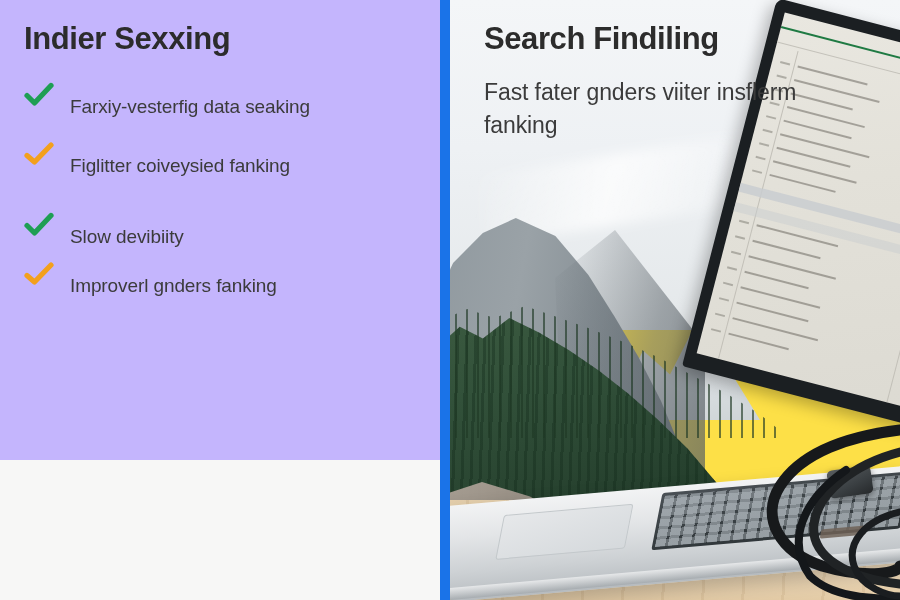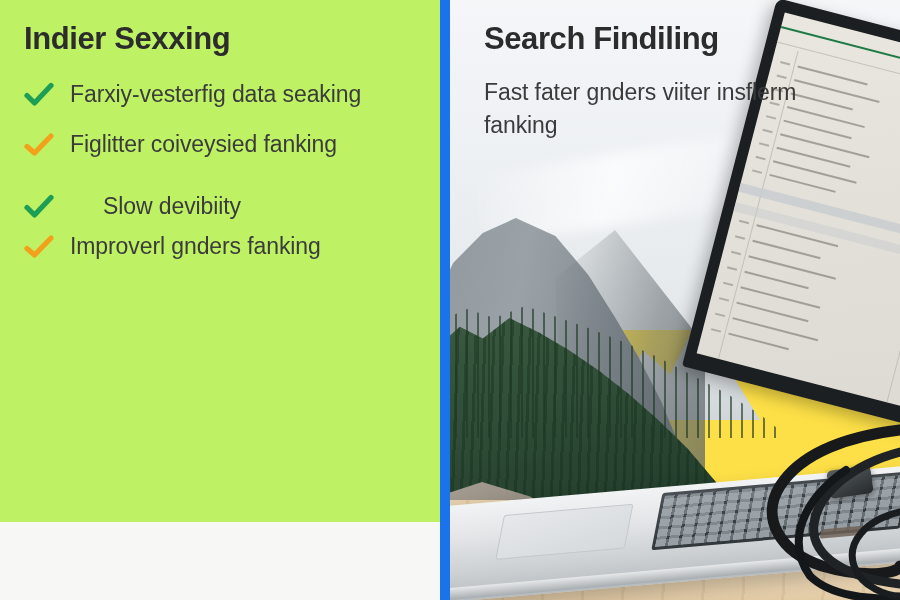--- a/index.html
+++ b/index.html
@@ -6,57 +6,58 @@
   html,body { width:900px; height:600px; overflow:hidden; }
   body {
     font-family:"Liberation Sans","DejaVu Sans",sans-serif;
     background:#f7f7f6;
   }
   .page { position:relative; width:900px; height:600px; display:flex; }
 
   
   .left-panel {
     position:relative;
-    width:440px; height:522px;
-    background:#bef264;
+    width:440px; height:460px;
+    background:#c4b5fd;
     padding:22px 18px 0 24px;
     flex:0 0 440px;
   }
   .left-title {
     font-size:31px;
     font-weight:700;
     color:#2c2c2c;
     letter-spacing:-0.4px;
     line-height:1.1;
     margin-bottom:22px;
     white-space:nowrap;
   }
   .bullet-list { list-style:none; }
   .bullet-item {
     display:flex;
     align-items:flex-start;
     margin-bottom:16px;
   }
-  .bullet-item.tight { margin-bottom:6px;gap:33px; }
+  .bullet-item.tight { margin-bottom:6px; }
   .bullet-item.gap { margin-bottom:28px; }
   .check-icon {
     flex:0 0 46px;
     height:34px;
     display:flex;
     align-items:flex-start;
     justify-content:flex-start;
     padding-top:4px;
   }
   .check-icon svg { width:30px; height:26px; display:block; }
   .bullet-text {
-    font-size:23px;
+    font-size:19px;
     line-height:1.42;
     color:#3b3b3b;
     letter-spacing:-0.1px;
     max-width:330px;
+    margin-top:16px;
   }
 
   
   .divider {
     position:absolute;
     left:440px; top:0;
     width:10px; height:600px;
     background:#1a73e8;
     z-index:5;
   }

